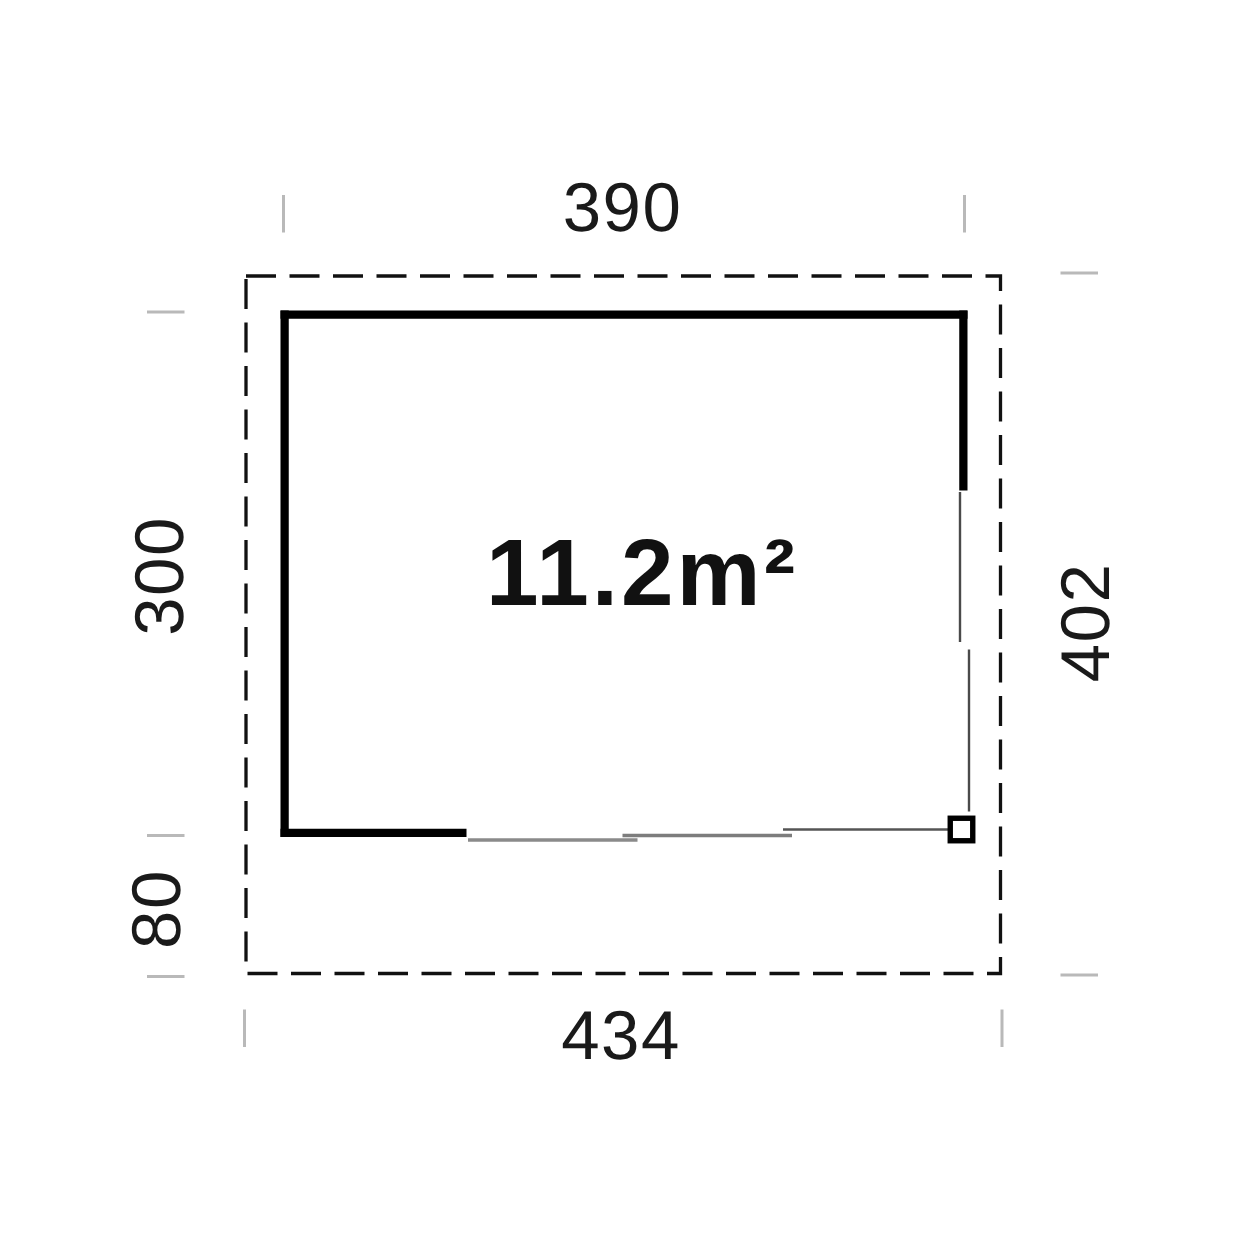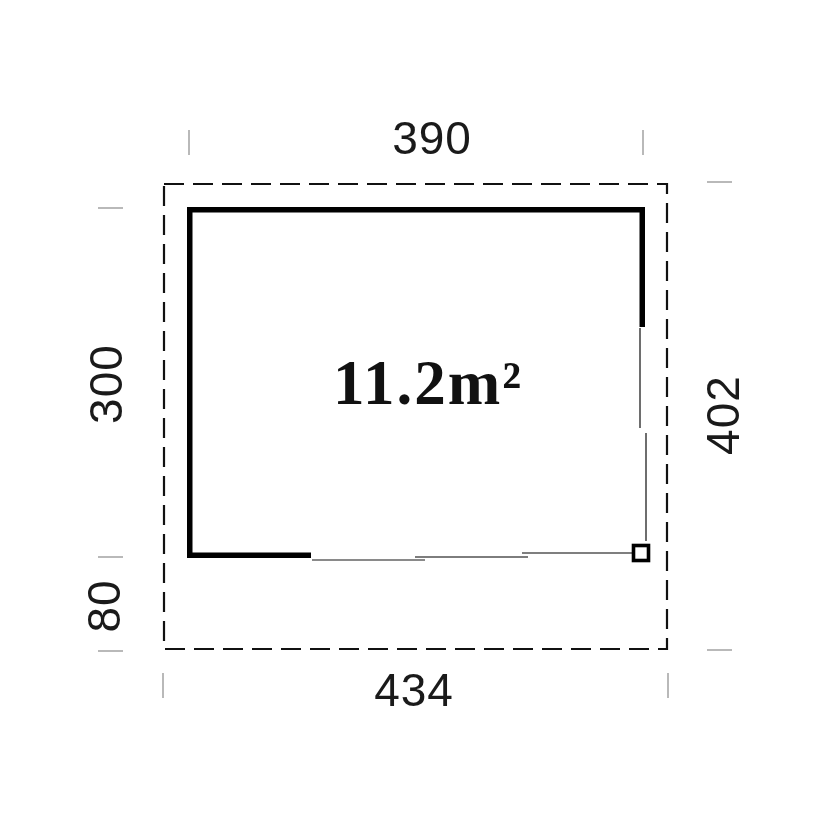--- a/index.html
+++ b/index.html
@@ -71,25 +71,25 @@
     <line x1="643" y1="130" x2="643" y2="155" stroke="#b9b9b9" stroke-width="2"></line>
     <line x1="98" y1="208" x2="123" y2="208" stroke="#b9b9b9" stroke-width="2"></line>
     <line x1="98" y1="557" x2="123" y2="557" stroke="#b9b9b9" stroke-width="2"></line>
     <line x1="98" y1="651" x2="123" y2="651" stroke="#b9b9b9" stroke-width="2"></line>
     <line x1="707" y1="182" x2="732" y2="182" stroke="#b9b9b9" stroke-width="2"></line>
     <line x1="707" y1="650" x2="732" y2="650" stroke="#b9b9b9" stroke-width="2"></line>
     <line x1="163" y1="673" x2="163" y2="698" stroke="#b9b9b9" stroke-width="2"></line>
     <line x1="668" y1="673" x2="668" y2="698" stroke="#b9b9b9" stroke-width="2"></line>
   </svg>
 
-  <div class="dim-label" style="left:415px; top:138px;margin-left:17px;">390</div>
+  <div class="dim-label" style="left:415px; top:138px;">390</div>
 
   <div class="dim-label vertical" style="left:106px; top:384px;">300</div>
 
   <div class="dim-label vertical" style="left:104px; top:606px;">80</div>
 
   <div class="dim-label vertical" style="left:723px; top:415px;">402</div>
 
   <div class="dim-label" style="left:414px; top:690px;text-align:right;">434</div>
 
-  <div class="area-label" style="left:428px; top:383px;font-family:Liberation Serif, serif;">11.2m²</div>
+  <div class="area-label" style="left:428px; top:383px;">11.2m²</div>
 
 </div>
 
 </body></html>

